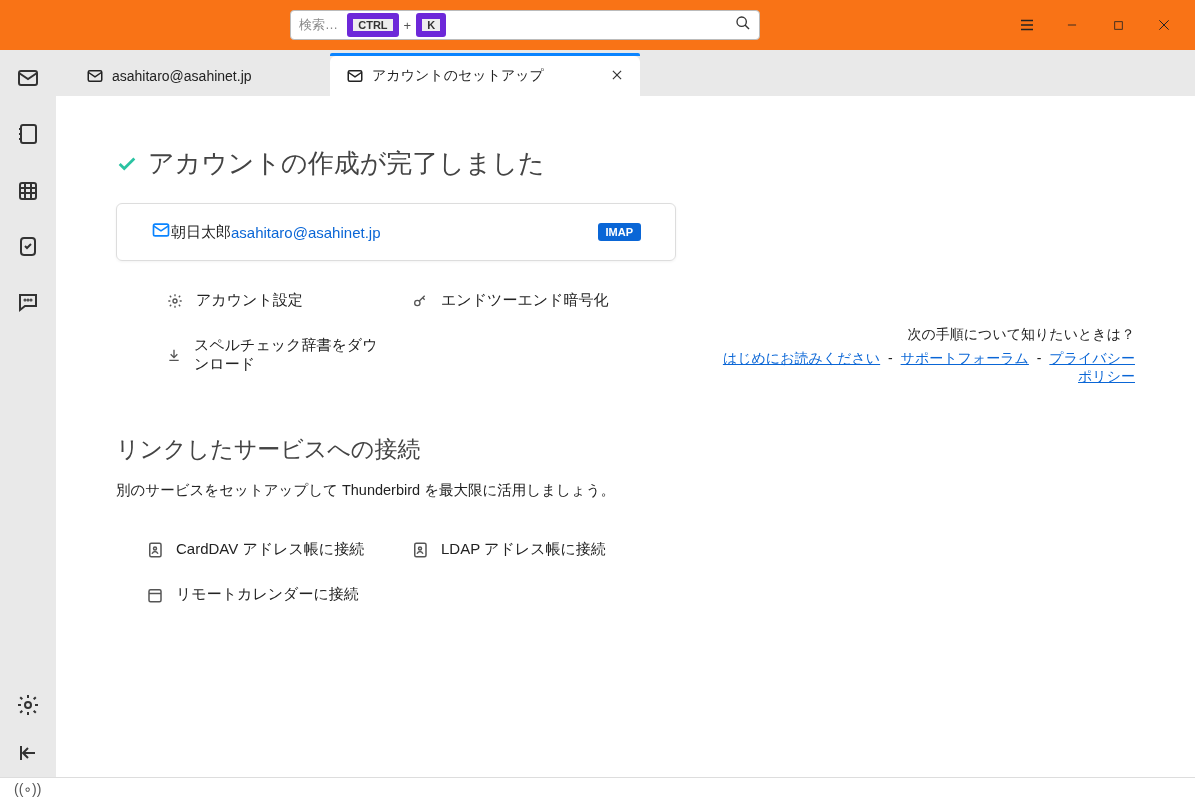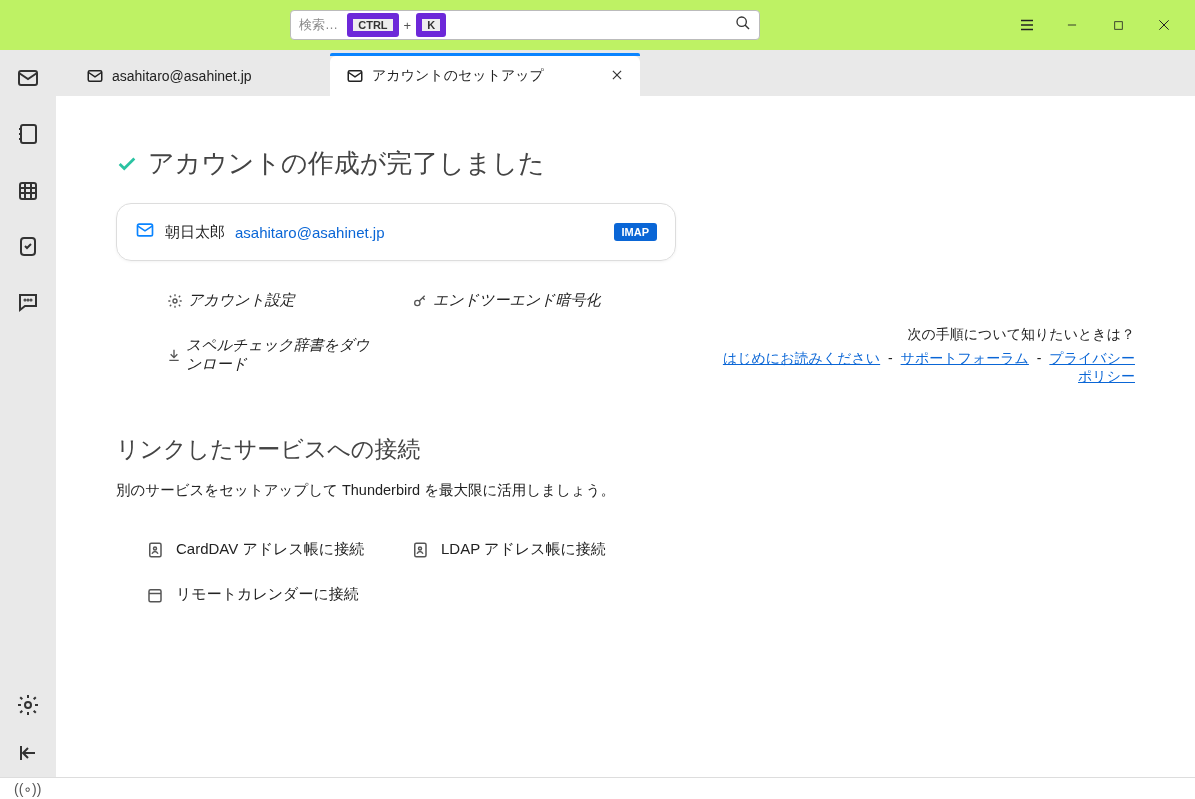--- a/index.html
+++ b/index.html
@@ -1,18 +1,18 @@
 <!DOCTYPE html>
 <html><head>
 <meta charset="utf-8">
 <style>
 * { margin: 0; padding: 0; box-sizing: border-box; font-family: "Meiryo", "Yu Gothic UI", sans-serif; }
 html, body { width: 1195px; height: 799px; overflow: hidden; background: #e9e9e9; }
 
-.titlebar { height: 50px; background: #bef264; display: flex; align-items: center; padding: 0 8px 0 0; }
+.titlebar { height: 50px; background: #f97316; display: flex; align-items: center; padding: 0 8px 0 0; }
 .titlebar .search-wrap { margin-left: 290px; position: relative; }
 .titlebar .search-box { width: 470px; height: 30px; background: #fff; border: 1px solid #bbb; border-radius: 4px; display: flex; align-items: center; padding: 0 8px; font-size: 13px; color: #888; }
 .titlebar .kbd { display: inline-block; background: #eee; border: 6px solid #6d28d9; border-radius: 3px; padding: 0 5px; font-size: 11px; font-weight: bold; color: #333; margin: 0 2px; }
 .titlebar .search-box .plus { margin: 0 3px; color: #555; }
 .titlebar .search-box .mag { margin-left: auto; color: #333; font-size: 16px; }
 .titlebar-spacer { flex: 1; }
 .win-btn { width: 46px; height: 40px; display: flex; align-items: center; justify-content: center; color: #222; font-size: 14px; cursor: pointer; }
 .hamburger { width: 44px; height: 40px; display: flex; align-items: center; justify-content: center; color: #222; cursor: pointer; font-size: 18px; }
 
 .main-row { display: flex; height: calc(100% - 50px - 22px); }
@@ -32,29 +32,29 @@
 .tab .close { margin-left: auto; font-size: 18px; color: #333; }
 
 .page { flex: 1; background: #fff; overflow: auto; padding: 50px 60px 20px 60px; display: flex; gap: 40px; }
 .page-left { flex: 0 0 560px; }
 .page-right { flex: 1; padding-top: 180px; text-align: right; font-size: 14px; }
 
 h1.success { font-size: 26px; font-weight: 300; color: #444; display: flex; align-items: flex-end; gap: 10px; margin-bottom: 22px; }
 h1.success .check { color: #2ac3a2; font-size: 22px; }
 .desc { font-size: 14.5px; color: #222; line-height: 1.7; margin-bottom: 60px; }
 
-.account-card { border: 1px solid #ddd; border-radius: 15px; padding: 16px 18px; display: flex; align-items: center; gap: 10px; margin-bottom: 30px; box-shadow: 0 1px 3px rgba(0,0,0,0.05); }
+.account-card { border: 1px solid #ddd; border-radius: 6px; padding: 16px 34px; display: flex; align-items: center; margin-bottom: 30px; box-shadow: 0 1px 3px rgba(0,0,0,0.05); }
 .account-card .acc-icon { color: #0a84ff; }
 .account-card .acc-icon svg { width: 20px; height: 20px; }
 .account-card .acc-name { font-size: 15px; color: #222; }
 .account-card .acc-email { font-size: 15px; color: #0a66d6; }
 .account-card .badge { margin-left: auto; background: #0a66d6; color: #fff; font-size: 11px; font-weight: bold; padding: 3px 8px; border-radius: 3px; }
 
 .action-grid { display: grid; grid-template-columns: 1fr 1fr; gap: 26px 30px; padding: 0 50px; margin-bottom: 60px; }
-.action-item { display: flex; align-items: center; gap: 4px; font-size: 15px; color: #222; cursor: pointer; font-style: italic; }
+.action-item { display: flex; align-items: center; gap: 12px; font-size: 15px; color: #222; cursor: pointer; }
 .action-item .ai { width: 18px; display: flex; justify-content: center; color: #555; }
 .action-item .ai svg { width: 16px; height: 16px; }
 
 h2.section { font-size: 23px; font-weight: 300; color: #444; margin-bottom: 16px; }
 .section-desc { font-size: 14.5px; color: #222; margin-bottom: 40px; }
 
 .link-grid { display: grid; grid-template-columns: 1fr 1fr; gap: 26px 30px; padding: 0 30px; margin-bottom: 40px; }
 .link-item { display: flex; align-items: center; gap: 12px; font-size: 15px; color: #222; cursor: pointer; }
 .link-item .li-icon { width: 18px; display: flex; justify-content: center; color: #555; }
 .link-item .li-icon svg { width: 18px; height: 18px; }

